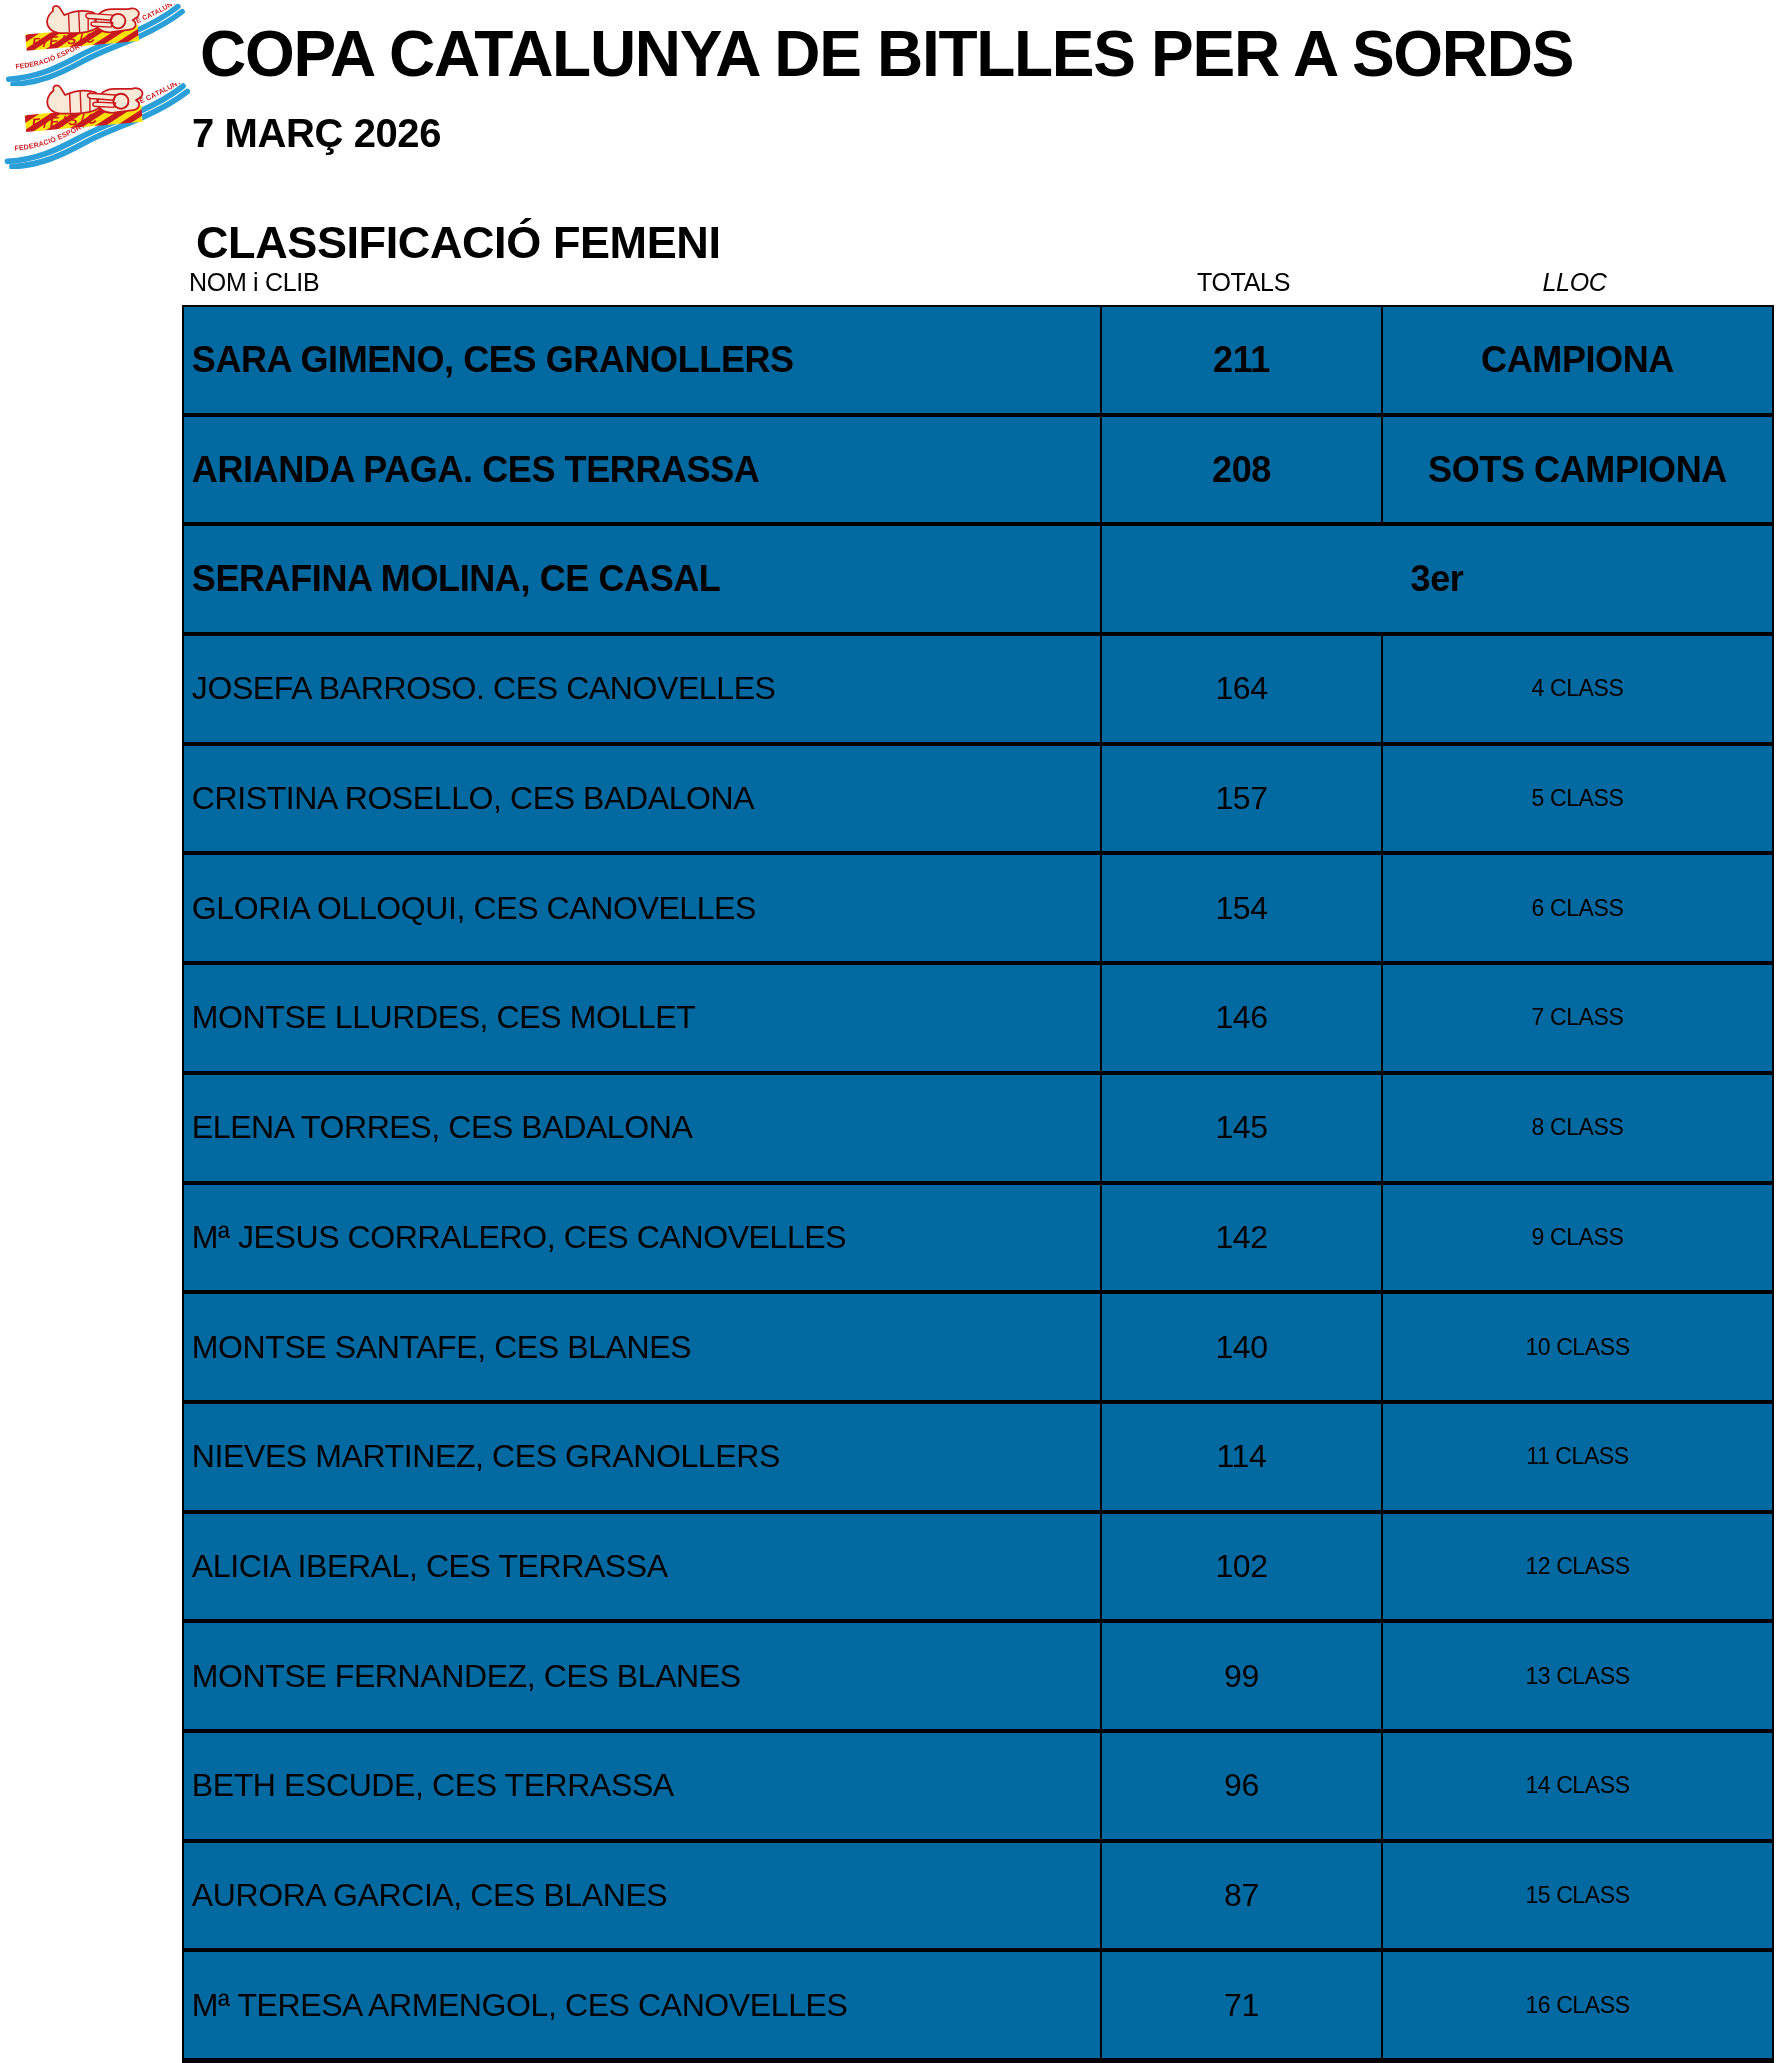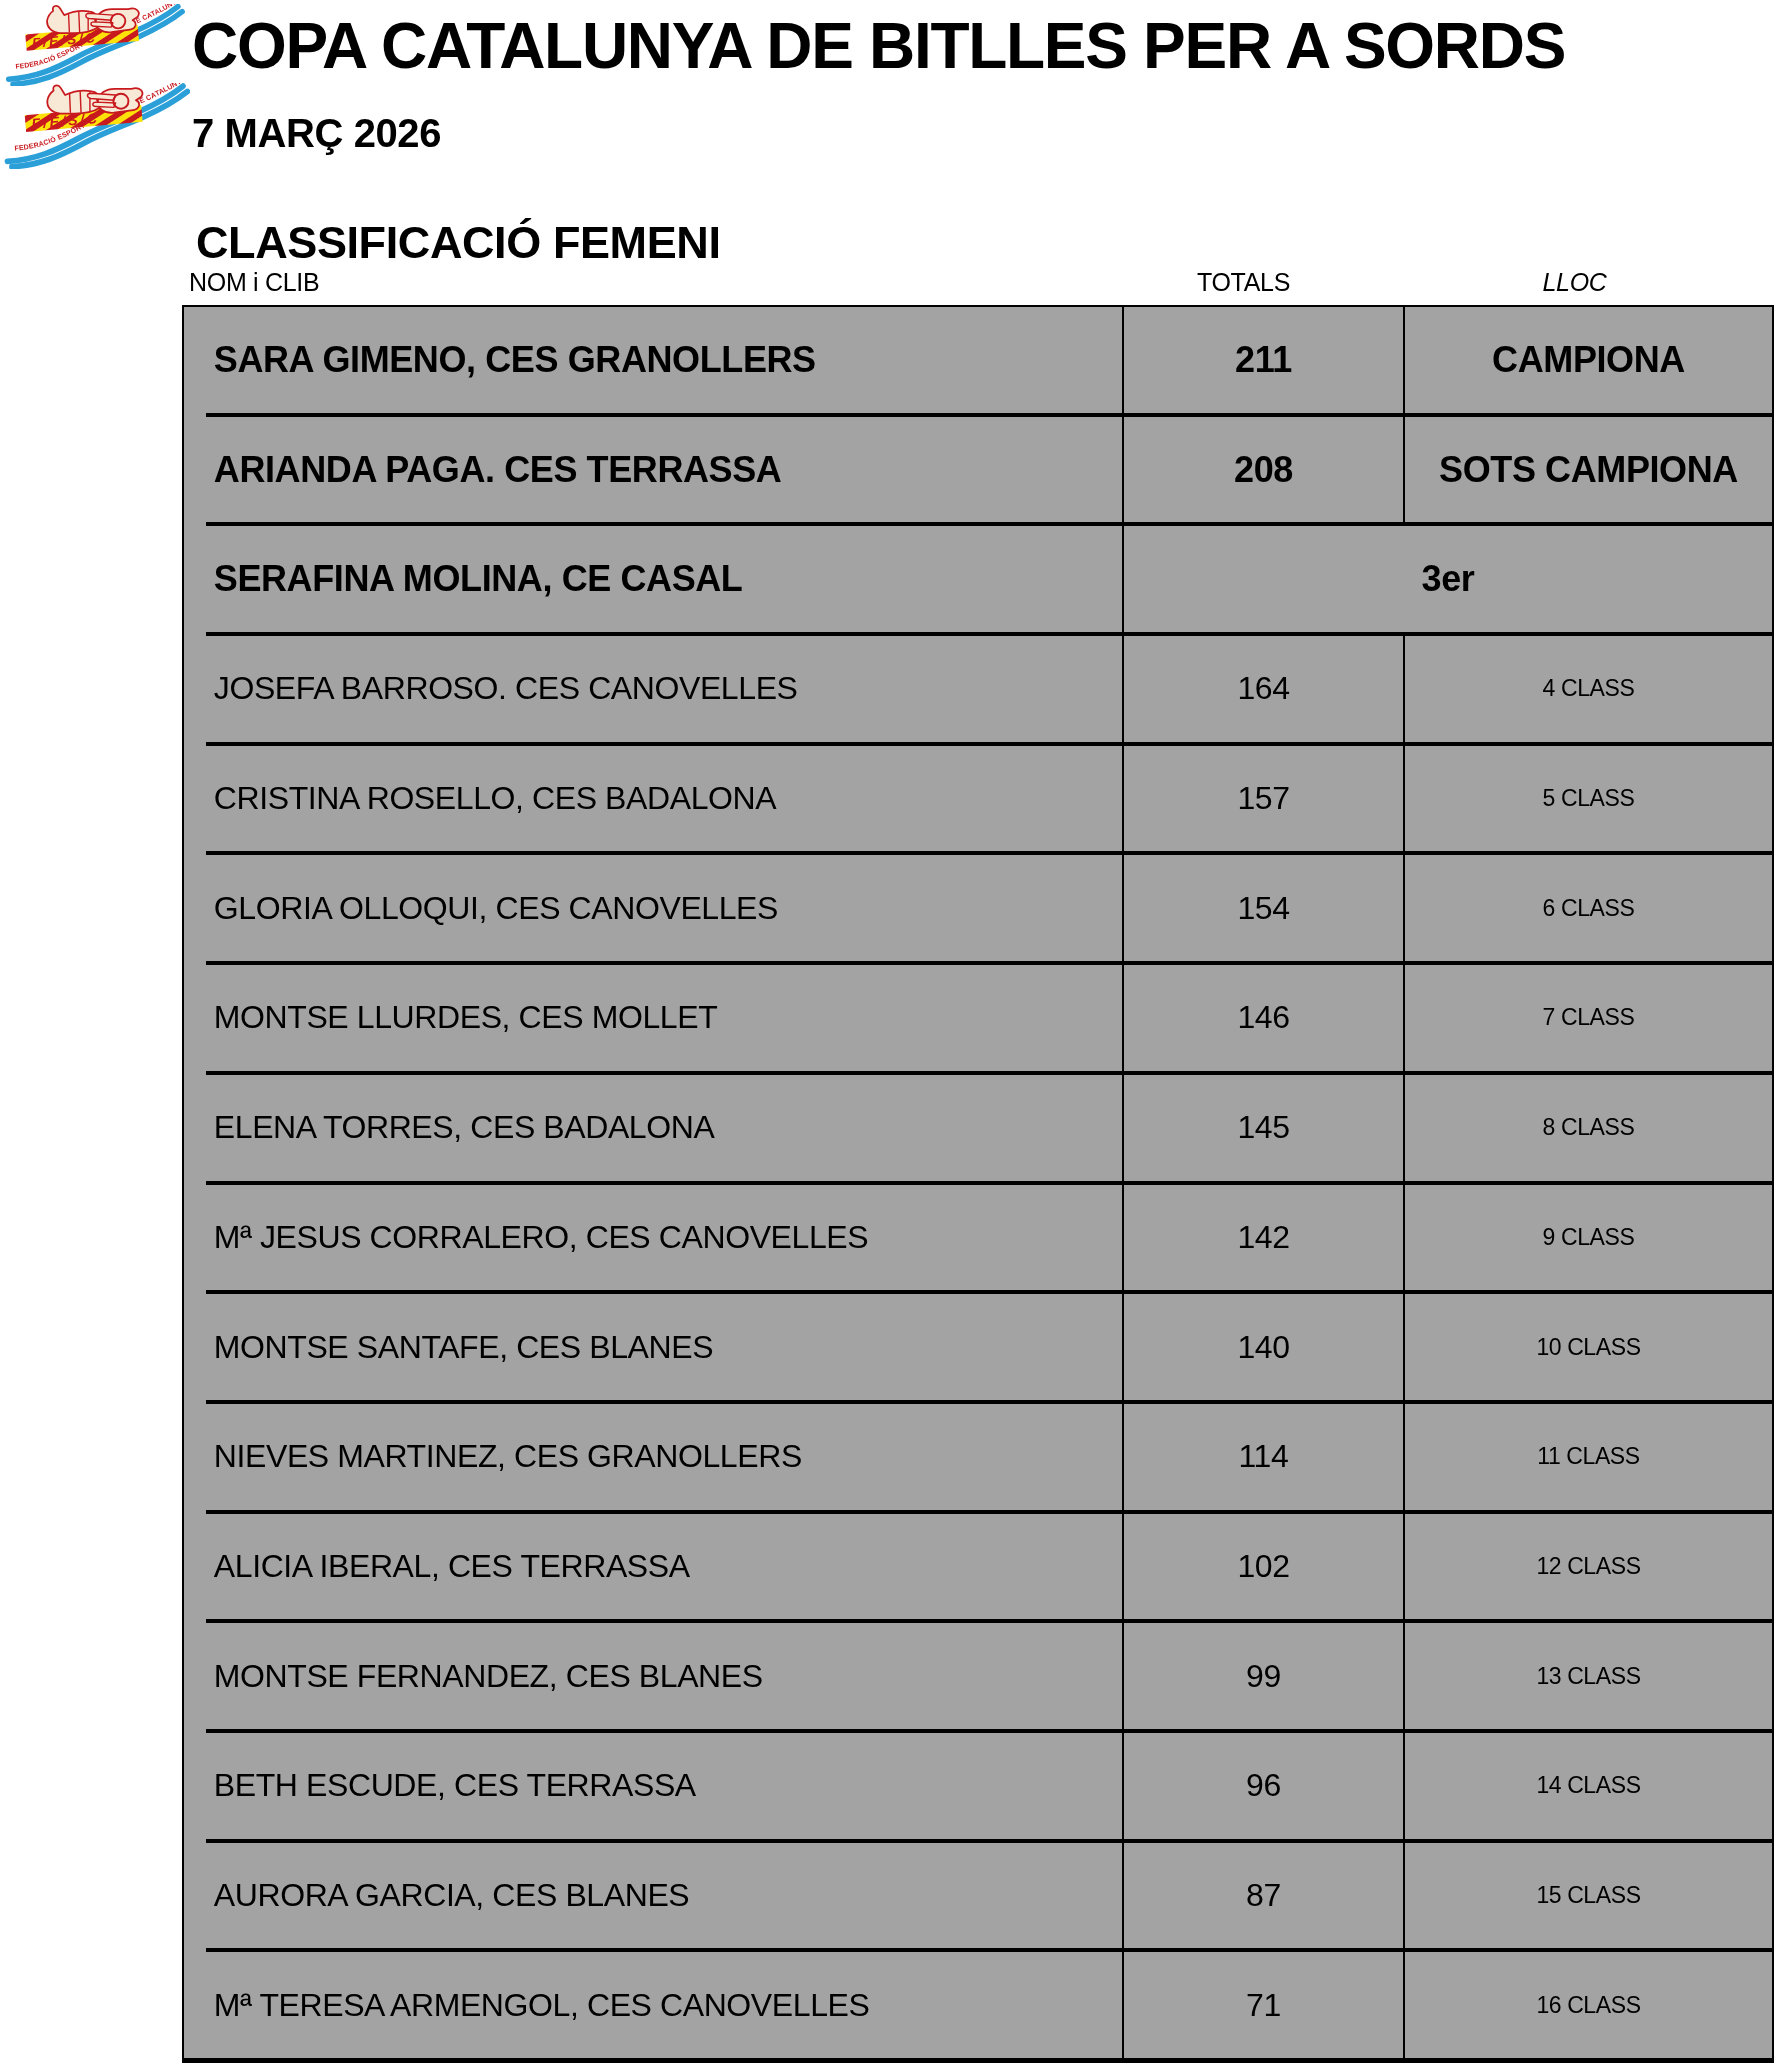--- a/index.html
+++ b/index.html
@@ -4,39 +4,39 @@
 <style>
   html,body{margin:0;padding:0;background:#fff;}
   .page{
     position:relative;width:1777px;height:2063px;background:#ffffff;
     font-family:"Liberation Sans",sans-serif;color:#000;overflow:hidden;
   }
   .logo{position:absolute;}
   .logo.one{left:5.2px;top:3.5px;}
   .logo.two{left:3.5px;top:83px;}
   .title{
-    position:absolute;left:192px;top:14px;margin:0;
+    position:absolute;left:192px;top:14px;margin:8px;
     font-size:64px;font-weight:bold;letter-spacing:-1.3px;white-space:nowrap;line-height:1.02;
   }
   .date{
     position:absolute;left:192px;top:111px;
     font-size:40px;font-weight:bold;letter-spacing:-0.4px;white-space:nowrap;
   }
   .heading{
     position:absolute;left:192px;top:213px;margin:4px;
     font-size:45px;font-weight:bold;letter-spacing:-0.4px;white-space:nowrap;
   }
   .colhead{position:absolute;top:268px;font-size:25px;letter-spacing:-0.3px;white-space:nowrap;text-align:right;}
   .colhead.nom{left:189px;}
   .colhead.totals{left:1102px;width:283px;text-align:center;}
   .colhead.lloc{left:1384px;width:381px;text-align:center;font-style:italic;}
   .results{
     position:absolute;left:182px;top:305px;width:1592px;height:1758px;
     box-sizing:border-box;border:2.6px solid #000;border-bottom-width:5.2px;
-    display:flex;flex-direction:column;background:#a3a3a3;padding-left:22px;
+    display:flex;flex-direction:column;background:#0369a1;
   }
   .row{display:flex;flex:1 1 0;border-bottom:4.3px solid #000;min-height:0;}
   .row:last-child{border-bottom:none;}
   .cell{display:flex;align-items:center;box-sizing:border-box;min-width:0;letter-spacing:-0.4px;}
   .cell.name{width:918px;padding-left:7.8px;border-right:2.6px solid #000;font-size:32px;white-space:nowrap;}
   .cell.total{width:281px;justify-content:center;border-right:2.6px solid #000;font-size:32px;}
   .cell.lloc{flex:1;justify-content:center;font-size:23px;}
   .row.bold .cell.name,
   .row.bold .cell.total,
   .row.bold .cell.lloc{font-size:36px;font-weight:bold;}

